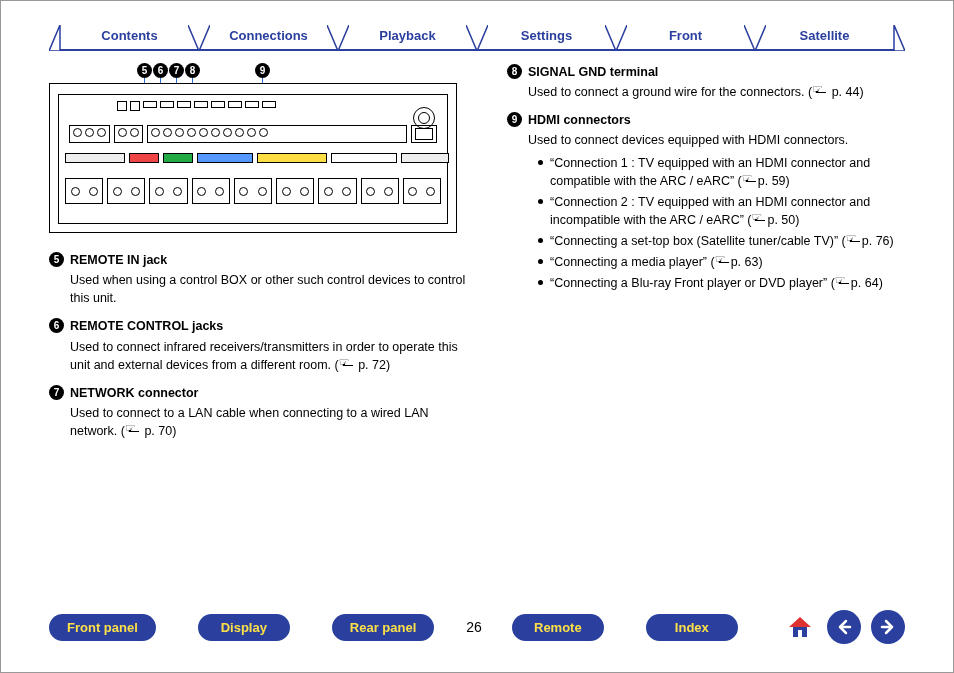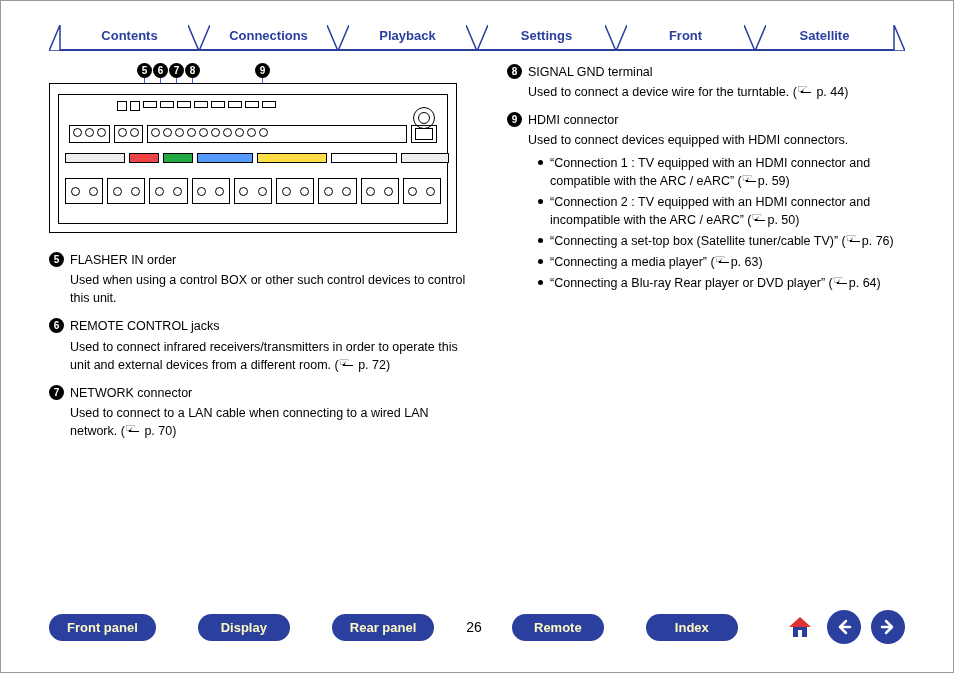--- a/index.html
+++ b/index.html
@@ -141,21 +141,21 @@
   .grp{ border:1px solid #000; padding:2px 3px; display:flex; gap:3px;}
 
   
   .defs { margin-top: 18px; font-size: 12.5px; line-height: 1.45; }
   .def { display:flex; margin-bottom: 10px; }
   .def .num {
     width: 15px; height: 15px; border-radius:50%;
     background:#000; color:#fff; font-size:10px; line-height:15px;
     text-align:center; font-weight:bold; flex-shrink:0; margin-right:6px; margin-top:1px;
   }
-  .def .body .title { font-weight: normal; }
+  .def .body .title { font-weight: bold; }
   .def .body .desc { margin-top: 2px; }
   .pref { white-space: nowrap; }
   .hand {
     display:inline-block; width:16px; height:10px; vertical-align:-1px;
     background:
       radial-gradient(circle at 30% 50%, #000 1px, transparent 1.5px),
       linear-gradient(#000,#000) no-repeat;
     background-size: auto, 10px 1px;
     background-position: 0 0, 4px 5px;
     position:relative;
@@ -174,21 +174,21 @@
   
   .bottom {
     position: absolute;
     left: 0; right: 0; bottom: 28px;
     padding: 0 48px;
     display: flex;
     align-items: center;
   }
   .pill {
     background: #2a3f9e;
-    color: #fef9c3;
+    color: #fde047;
     font-weight: bold;
     font-size: 13px;
     padding: 6px 18px;
     border-radius: 14px;
     margin-right: 42px;
     cursor: pointer;
     min-width: 92px;
     text-align: center;
   }
   .pagenum { font-size: 14px; margin: 0 30px 0 -10px; }
@@ -344,21 +344,21 @@
               <div class="rca"></div>
             </div>
         </div>
       </div>
     </div>
 
     <div class="defs">
       <div class="def">
         <div class="num">5</div>
         <div class="body">
-          <div class="title">FLASHER IN order</div>
+          <div class="title">REMOTE IN jack</div>
           <div class="desc">Used when using a control BOX or other such control devices to control this unit.</div>
         </div>
       </div>
       <div class="def">
         <div class="num">6</div>
         <div class="body">
           <div class="title">REMOTE CONTROL jacks</div>
           <div class="desc">
             <span>Used to connect infrared receivers/transmitters in order to operate this unit and external devices from a different room.  (</span><span class="hand"></span>
             <a class="pref">p. 72</a><span>)</span>
@@ -378,36 +378,36 @@
     </div>
   </div>
 
   <div class="col-right">
     <div class="defs" style="margin-top:0">
       <div class="def">
         <div class="num">8</div>
         <div class="body">
           <div class="title">SIGNAL GND terminal</div>
           <div class="desc">
-            <span>Used to connect a device wire for the turntable.  (</span><span class="hand"></span>
+            <span>Used to connect a ground wire for the connectors.  (</span><span class="hand"></span>
             <a class="pref">p. 44</a><span>)</span>
           </div>
         </div>
       </div>
       <div class="def">
         <div class="num">9</div>
         <div class="body">
-          <div class="title">HDMI connector</div>
+          <div class="title">HDMI connectors</div>
           <div class="desc">Used to connect devices equipped with HDMI connectors.</div>
           <ul class="bullets">
             <li><span>“Connection 1 : TV equipped with an HDMI connector and compatible with the ARC / eARC” (</span><span class="hand"></span><a class="pref">p. 59</a><span>)</span></li>
             <li><span>“Connection 2 : TV equipped with an HDMI connector and incompatible with the ARC / eARC” (</span><span class="hand"></span><a class="pref">p. 50</a><span>)</span></li>
             <li><span>“Connecting a set-top box (Satellite tuner/cable TV)” (</span><span class="hand"></span><a class="pref">p. 76</a><span>)</span></li>
             <li><span>“Connecting a media player” (</span><span class="hand"></span><a class="pref">p. 63</a><span>)</span></li>
-            <li><span>“Connecting a Blu-ray Rear player or DVD player” (</span><span class="hand"></span><a class="pref">p. 64</a><span>)</span></li>
+            <li><span>“Connecting a Blu-ray Front player or DVD player” (</span><span class="hand"></span><a class="pref">p. 64</a><span>)</span></li>
           </ul>
         </div>
       </div>
     </div>
   </div>
 </div>
 
 <div class="bottom">
   <div class="pill">Front panel</div>
   <div class="pill">Display</div>

